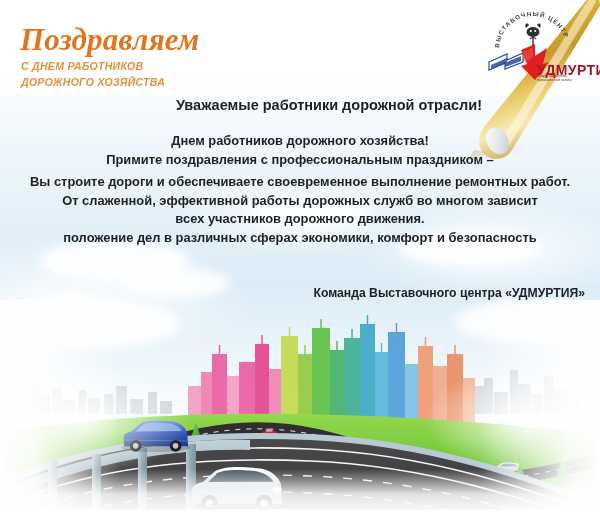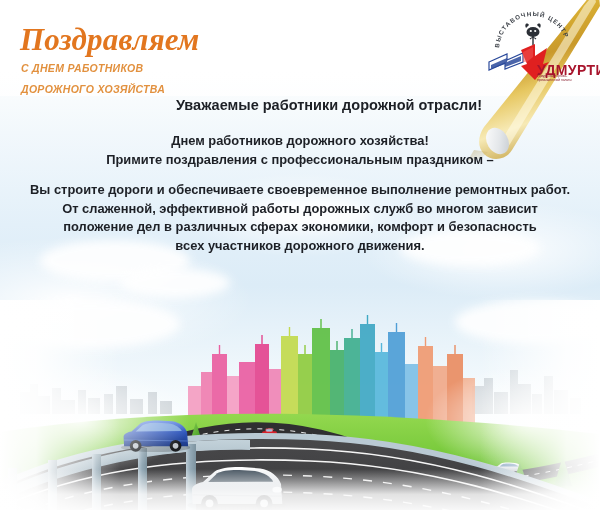--- a/index.html
+++ b/index.html
@@ -33,21 +33,21 @@
     font-family:"Liberation Serif", serif;
     font-style:italic;font-weight:700;
     font-size:31px;letter-spacing:.2px;
     color:#e2761f;
     white-space:nowrap;
   }
   #subtitle{
     position:absolute;left:21px;top:58px;
     font-family:"Liberation Sans", sans-serif;
     font-style:italic;font-weight:700;
-    font-size:10.5px;line-height:21px;
+    font-size:10.5px;line-height:16px;
     letter-spacing:.3px;
     color:#e2913f;
     white-space:pre-line;
   }
 
   
   #curl-wrap{position:absolute;right:0;top:0;width:230px;height:190px;pointer-events:none;}
 
   
   #logo{position:absolute;left:487px;top:8px;width:104px;height:86px;}
@@ -407,19 +407,20 @@
     </svg>
     <div id="logo-word">УДМУРТИЯ</div>
     <div id="logo-sub">Удмуртский торгово-
 промышленной палаты</div>
   </div>
 
   <div id="greeting">Уважаемые работники дорожной отрасли!</div>
   <div id="body-text">
       <span class="ln">Днем работников дорожного хозяйства!</span>
       <span class="ln">Примите поздравления с профессиональным праздником –</span>
-      <span class="ln" style="margin-top: 12px;">Вы строите дороги и обеспечиваете своевременное выполнение ремонтных работ.</span>
+      <span class="ln" style="margin-top: 4px;">Вы строите дороги и обеспечиваете своевременное выполнение ремонтных работ.</span>
       <span class="ln">От слаженной, эффективной работы дорожных служб во многом зависит</span>
+      <span class="ln">всех участников дорожного движения.</span>
       <span class="ln">положение дел в различных сферах экономики, комфорт и безопасность</span>
-      <span class="ln">всех участников дорожного движения.</span>
     </div>
+  <div id="signature">Команда Выставочного центра «УДМУРТИЯ»</div>
 
 </div>
 
 </body></html>

